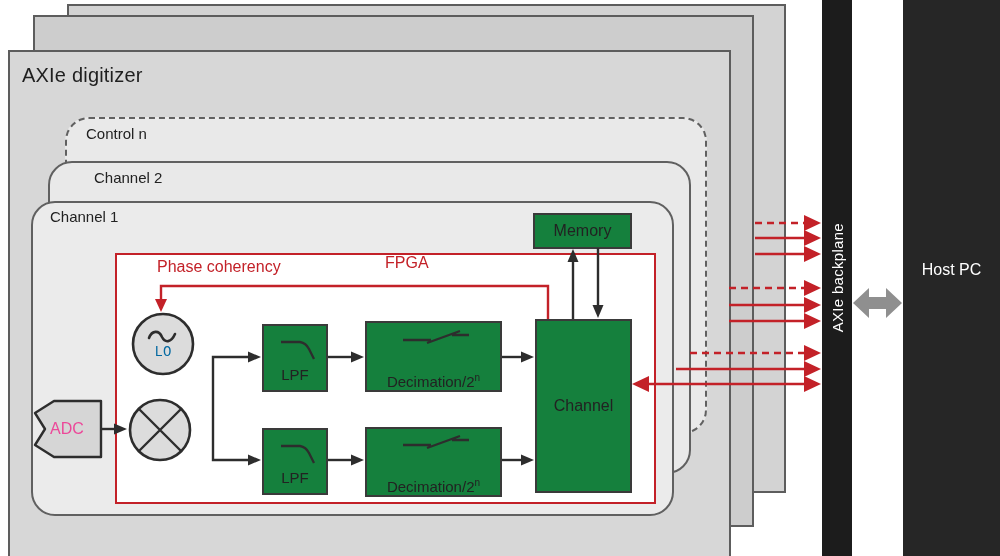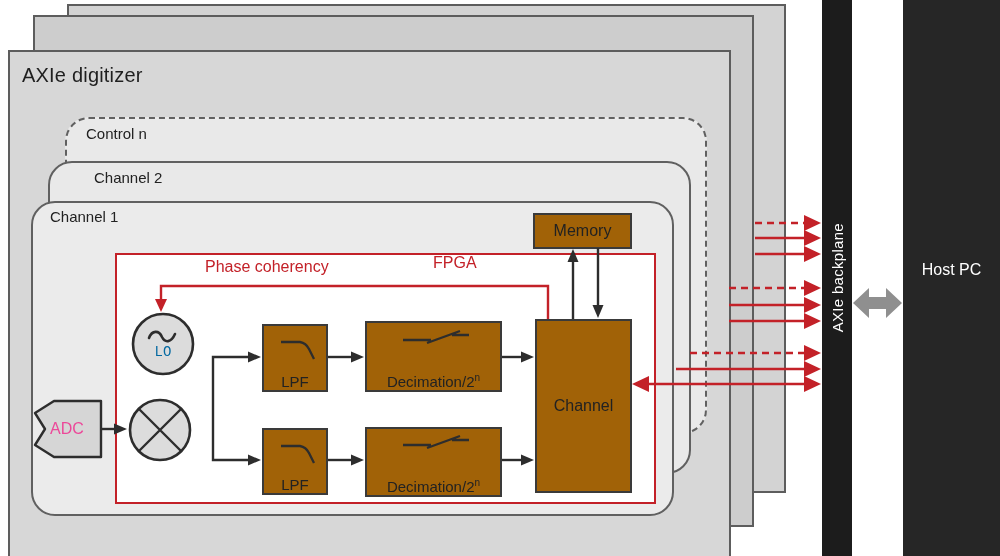--- a/index.html
+++ b/index.html
@@ -19,29 +19,29 @@
   .channel{border:2px solid #606060;border-radius:24px;}
   .channel-n{left:65px;top:117px;width:642px;height:317px;background:#e9e9e9;border-style:dashed;}
   .channel-2{left:48px;top:161px;width:643px;height:313px;background:#e9e9e9;}
   .channel-1{left:31px;top:201px;width:643px;height:315px;background:#ebebeb;}
   .channel-label{font-size:15px;color:#222;}
   .lbl-chn{left:86px;top:125px;}
   .lbl-ch2{left:66px;top:169px;margin-left:28px;}
   .lbl-ch1{left:50px;top:208px;}
   
   .fpga-box{left:115px;top:253px;width:541px;height:251px;background:#ffffff;border:2.5px solid #c32128;}
-  .red-label{color:#c32128;font-size:16px;margin-left:48px;}
+  .red-label{color:#c32128;font-size:16px;}
   .lbl-phase{left:157px;top:258px;}
   .lbl-fpga{left:385px;top:254px;}
   
-  .block{background:#a16207;border:2.5px solid #3a3a3a;color:#222;
+  .block{background:#15803d;border:2.5px solid #3a3a3a;color:#222;
          display:flex;align-items:center;justify-content:center;font-size:16px;}
   .block-memory{left:533px;top:213px;width:99px;height:36px;}
   .block-control{left:535px;top:319px;width:97px;height:174px;}
-  .block-lpf{display:flex;align-items:flex-end;justify-content:center;padding-bottom:0;font-size:15px;}
+  .block-lpf{display:flex;align-items:flex-end;justify-content:center;padding-bottom:7px;font-size:15px;}
   .lpf-top{left:262px;top:324px;width:66px;height:68px;}
   .lpf-bot{left:262px;top:428px;width:66px;height:67px;}
   .block-dec{display:flex;align-items:flex-end;justify-content:center;font-size:15px;}
   .dec-top{left:365px;top:321px;width:137px;height:71px;}
   .dec-bot{left:365px;top:427px;width:137px;height:70px;}
   .block-dec sup{font-size:10px;line-height:0;}
   .adc-label{left:50px;top:420px;width:48px;text-align:left;font-size:16px;color:#ec4899;}
   .lo-label{left:146px;top:344px;width:34px;text-align:center;font-size:14px;color:#0369a1;font-family:Liberation Mono, monospace;}
   
   .backplane{left:822px;top:0;width:30px;height:556px;background:#1c1c1c;

